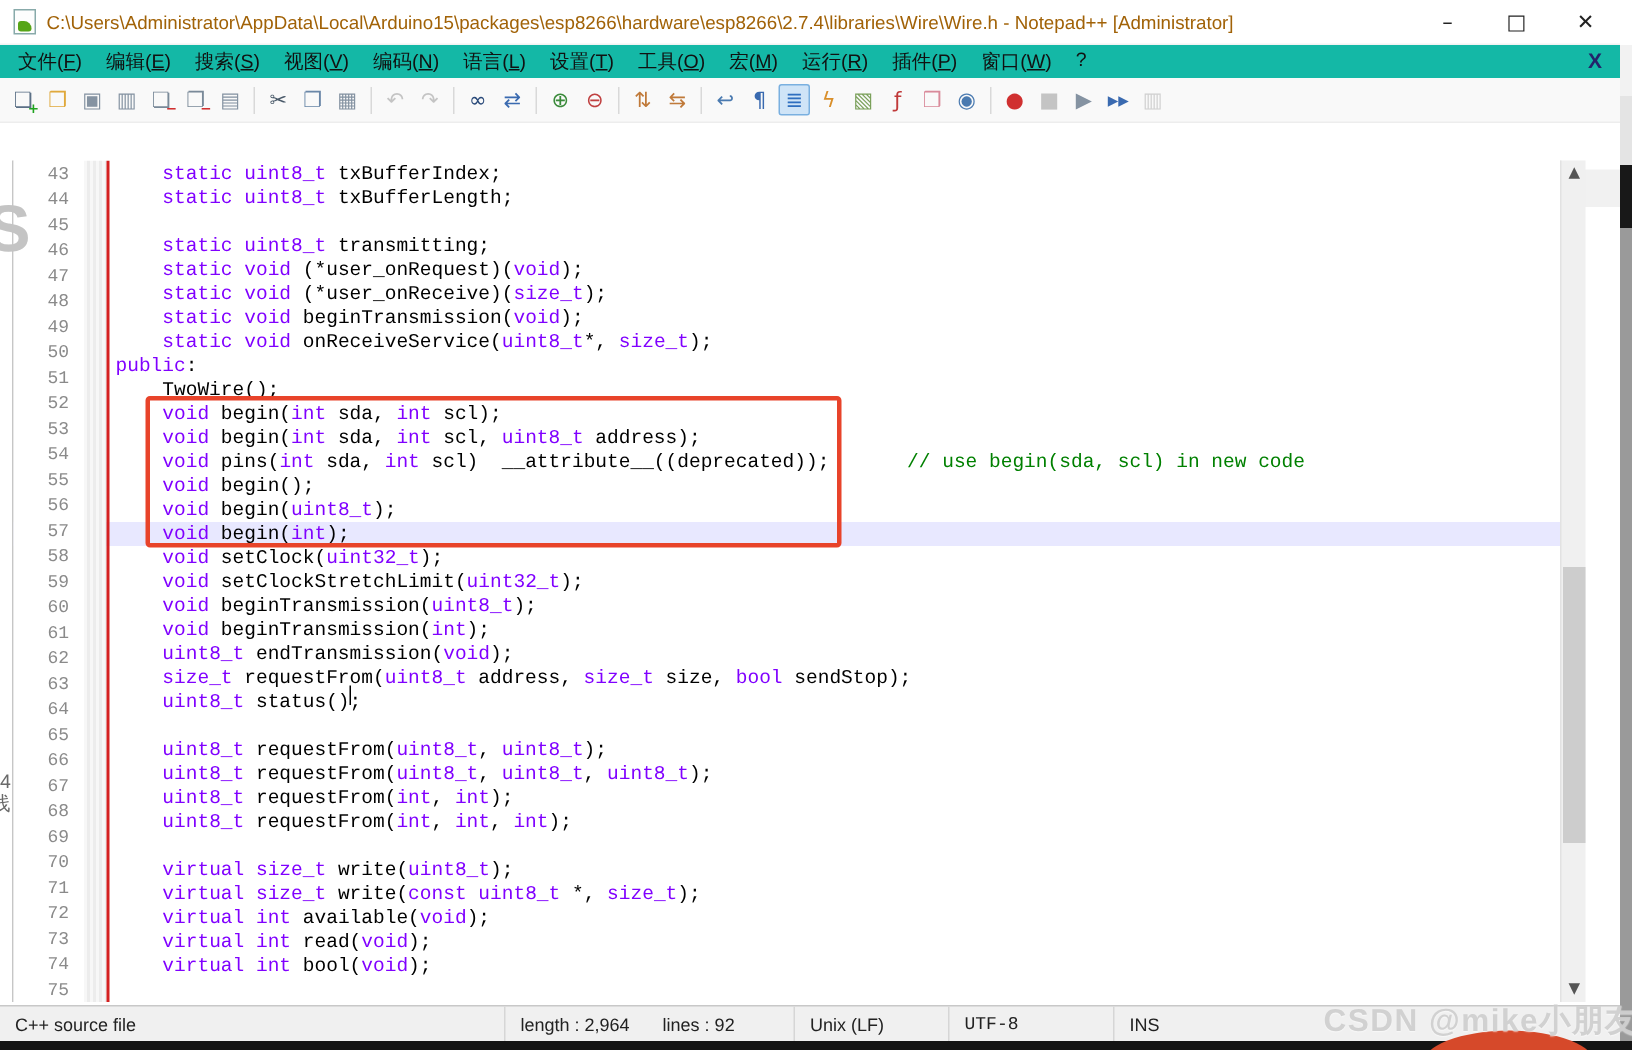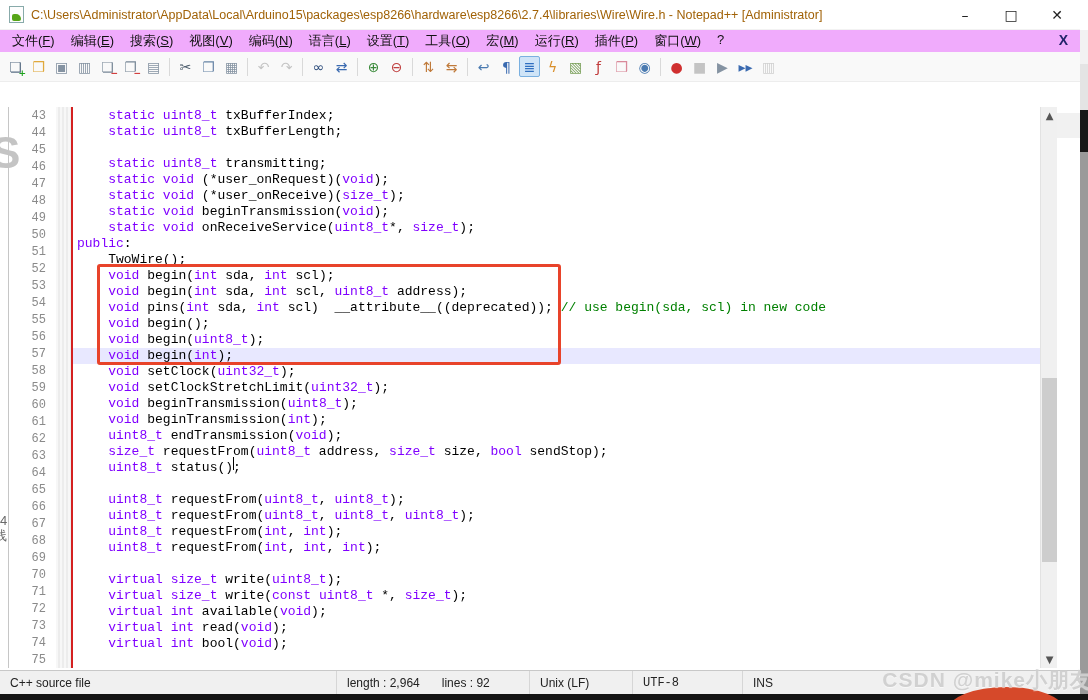--- a/index.html
+++ b/index.html
@@ -11,21 +11,21 @@
               display:flex; align-items:center; border-bottom:1px solid #f2f2f2; }
   .app-icon { width:15px; height:17px; margin:0 7px 0 9px; background:#fdfdfd;
               border:1px solid #8aa; position:relative; }
   .app-icon::after { content:""; position:absolute; left:2px; top:7px; width:9px; height:7px;
               background:#56a517; border-radius:2px 5px 2px 2px; }
   .title-text { font-size:12.5px; color:#a16207; white-space:nowrap; }
   .win-controls { margin-left:auto; display:flex; height:30px; }
   .win-btn { width:46px; height:30px; display:flex; align-items:center; justify-content:center;
              font-size:14px; color:#222; font-family:"DejaVu Sans", sans-serif; }
 
-  .menubar { position:absolute; left:0; top:30px; width:1080px; height:22px; background:#f0abfc;
+  .menubar { position:absolute; left:0; top:30px; width:1080px; height:22px; background:#14b8a6;
              display:flex; align-items:center; padding-left:4px; font-size:13px; color:#111; }
   .menu-item { padding:2px 8px; white-space:nowrap; }
   .menu-item u { text-decoration:underline; }
   .menu-close-x { position:absolute; right:12px; top:2px; font-weight:bold; color:#23236a; font-size:14px; }
 
   .toolbar { position:absolute; left:0; top:52px; width:1080px; height:30px; background:#f9f9f9;
              border-bottom:1px solid #ededed; display:flex; align-items:center; padding-left:4px;
              font-family:"DejaVu Sans", sans-serif; }
   .tb-group { display:flex; align-items:center; }
   .tb-sep { width:1px; height:18px; background:#d9d9d9; margin:0 4px; }
@@ -50,21 +50,21 @@
   .tab.inactive .tab-x { background:#d4d4d4; color:#777; }
   .tab.active .tab-x { background:#c85a74; color:#fff; }
 
   
   .editor { position:absolute; left:8px; top:107px; width:1032px; height:561px; background:#fff;
             border-left:1px solid #c6c6c6; overflow:hidden; }
   .rows { position:absolute; left:0; top:1px; width:100%; }
   .row { height:16px; line-height:16px; white-space:pre; font-family:"Liberation Mono", monospace;
          font-size:13px; padding-left:68px; color:#000; }
   .row .k { color:var(--kw,#8000ff); }
-  .row .c { color:var(--cm,#008000); }
+  .row .c { color:var(--cm,#008000);margin-left:44px; }
   .gutter { position:absolute; left:0; top:0; width:47px; height:100%; background:#fff; z-index:2; }
   .gutter .num { display:block; height:16px; line-height:16px; text-align:right; padding-right:10px;
                  font-family:"Liberation Mono", monospace; font-size:12px; color:#8a8a8a; margin-top:1px; }
   .gutter .num:first-child { margin-top:1px; }
   .foldmargin { position:absolute; left:47px; top:0; width:15px; height:100%; z-index:2;
                 background:repeating-linear-gradient(90deg,#f7f7f7 0 2px,#ececec 2px 4px); }
   .redline { position:absolute; left:62px; top:0; width:2px; height:100%; background:#d42020; z-index:3; }
   .caret { position:absolute; width:1px; height:13px; background:#000; z-index:4; }
 
   .hl-rect { position:absolute; left:97px; top:264px; width:464px; height:101px;

